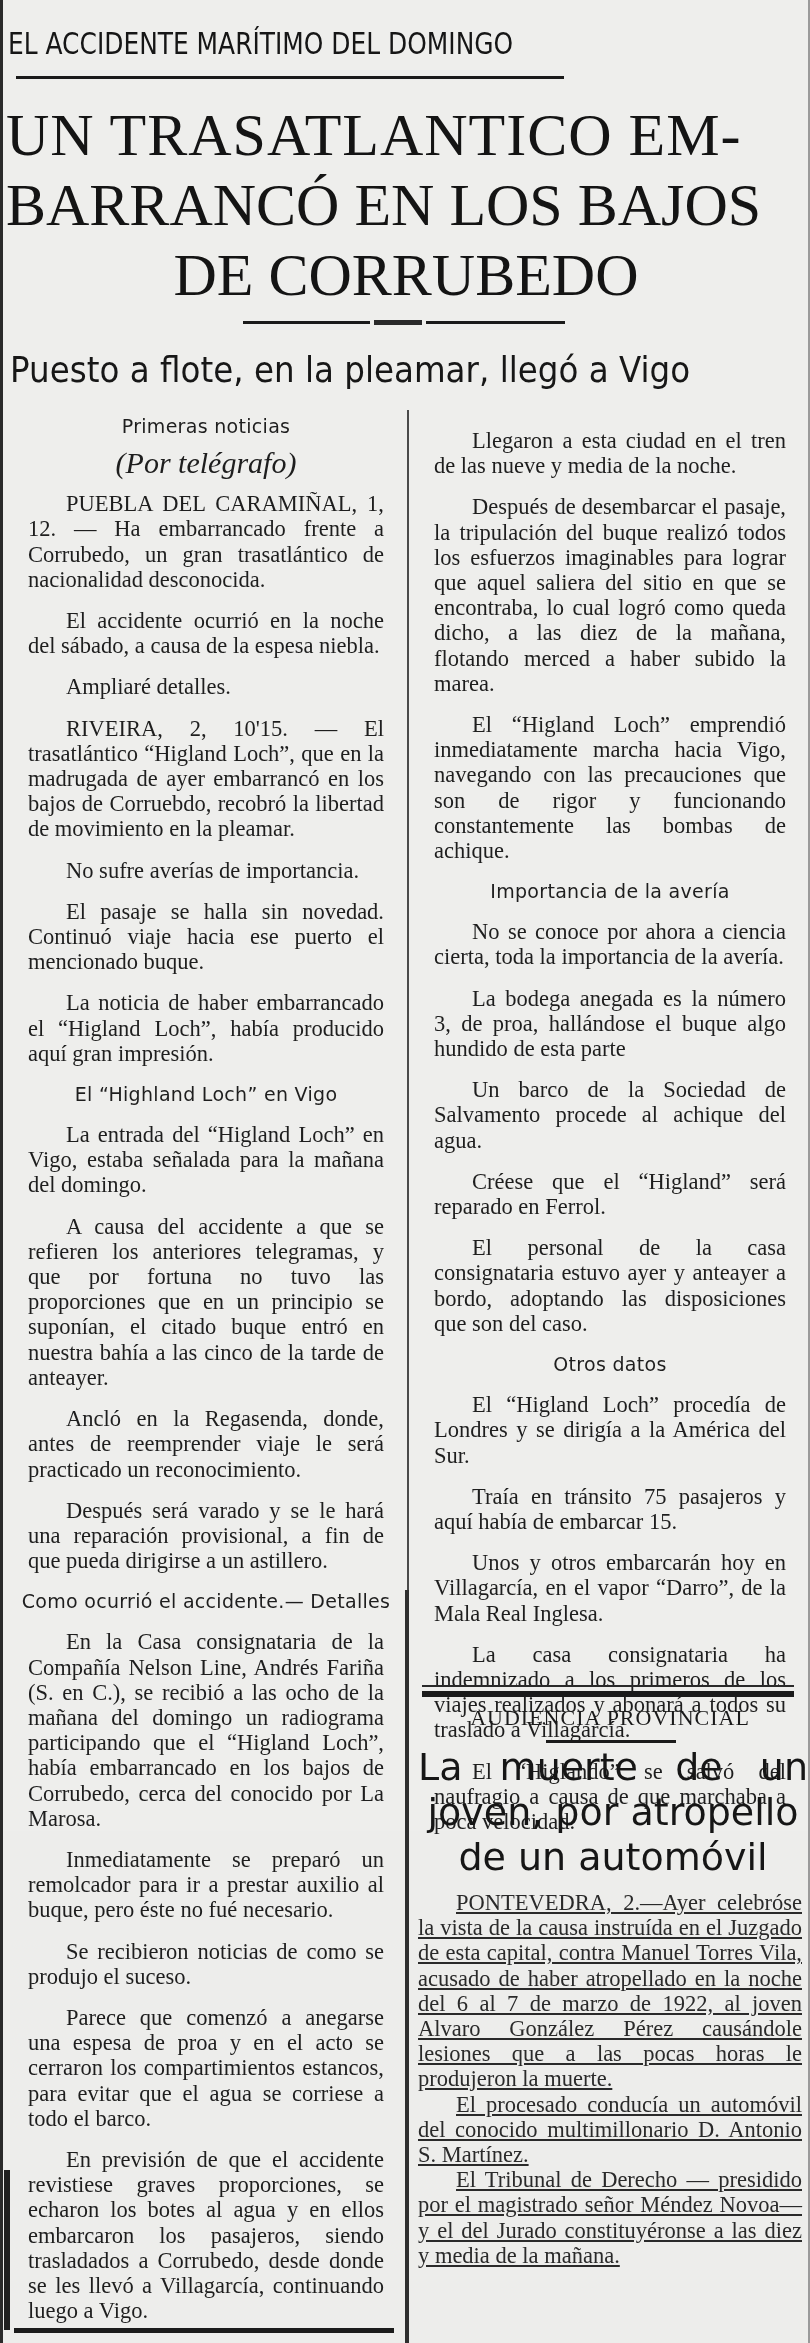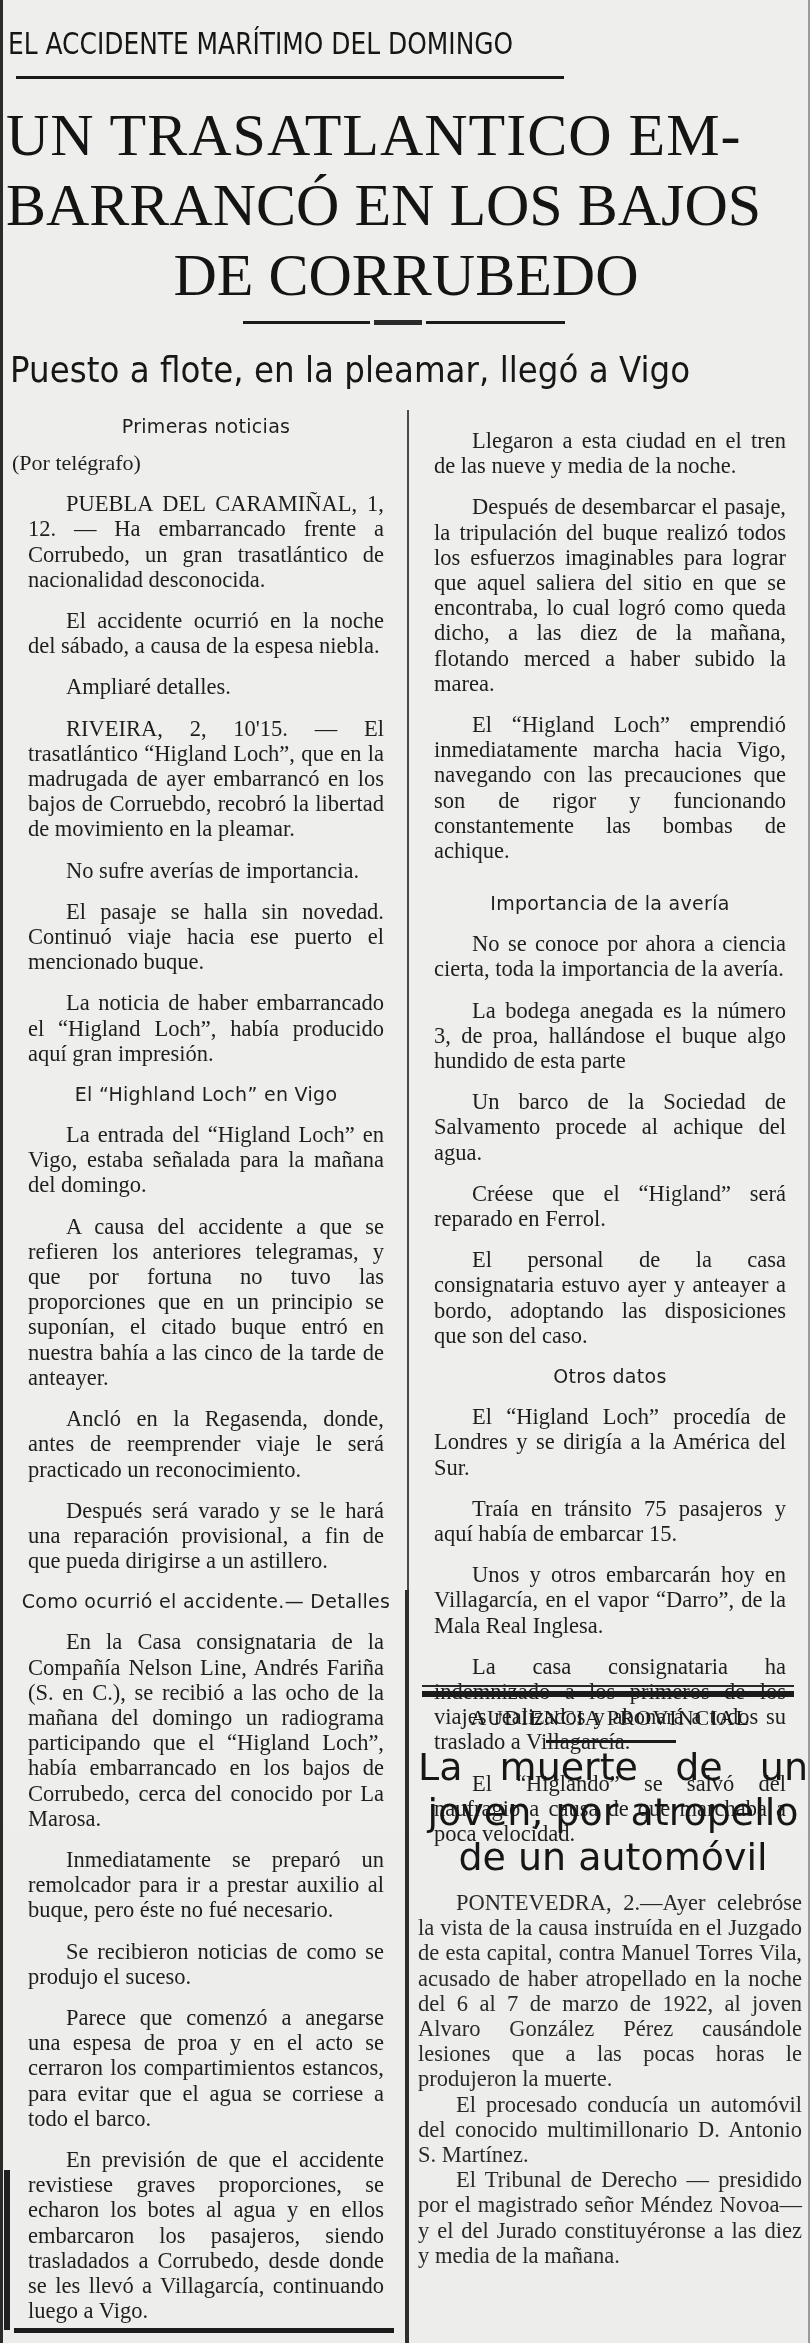--- a/index.html
+++ b/index.html
@@ -50,21 +50,21 @@
     font-size:22.5px; line-height:25.2px; color:#1e1e1e;
   }
   .col-left { left:12px; width:388px; }
   .col-right { left:418px; width:384px; top:412px; }
   .col p { margin:16px; text-align:justify; text-indent:38px; }
   .col .sec {
     font-family:"DejaVu Sans", "Liberation Sans", sans-serif;
     font-weight:normal; font-size:19px; text-align:center; letter-spacing:0.3px;
     margin:4px 0 12px 0; line-height:24px;
   }
-  .col .byline { text-align:left; font-size:22px; margin:0 0 2px 0; }
+  .col .byline { text-align:center; font-style:italic; font-size:30px; margin:0 0 2px 0; }
 
   .col-divider { position:absolute; left:407px; top:410px; width:2px; height:1933px; background:#4a4a4a; }
   .col-divider-thick { position:absolute; left:405px; top:1590px; width:4px; height:753px; background:#2e2e2e; }
   .left-bar { position:absolute; left:4px; top:2170px; width:6px; height:160px; background:#202020; }
 
   .bottom-rule-l { position:absolute; left:14px; top:2328px; width:380px; height:5px; background:#1b1b1b; }
 
   .aud-rule-thin { position:absolute; left:422px; top:1685px; width:372px; height:2px; background:#2a2a2a; }
   .aud-rule-thick { position:absolute; left:422px; top:1691px; width:372px; height:6px; background:#1b1b1b; }
   .aud-title {
@@ -76,21 +76,21 @@
   .aud-headline {
     position:absolute; left:418px; top:1745px; width:390px;
     font-family:"DejaVu Sans", "Liberation Sans", sans-serif;
     font-size:38px; line-height:45px; color:#161616; text-align:center;
   }
   .aud-headline .ln { display:block; white-space:nowrap; }
   .aud-headline .ln1 { text-align:justify; text-align-last:justify; }
   .aud-body {
     position:absolute; left:418px; top:1890px; width:384px;
     font-family:"Liberation Serif", "DejaVu Serif", serif;
-    font-size:22.5px; line-height:25.2px; color:#2a2a2a;
+    font-size:22.5px; line-height:25.2px; color:#2a2a2a;text-decoration:underline;
   }
   .aud-body p { margin:0; text-align:justify; text-indent:38px; }
 </style>
 </head>
 <body>
 
 <div class="page">
   <div class="left-edge"></div>
   <div class="right-edge"></div>
 
@@ -136,21 +136,21 @@
     <p>Parece que comenzó a anegarse una espesa de proa y en el acto se cerraron los compartimientos estancos, para evitar que el agua se corriese a todo el barco.</p>
     <p>En previsión de que el accidente revistiese graves proporciones, se echaron los botes al agua y en ellos embarcaron los pasajeros, siendo trasladados a Corrubedo, desde donde se les llevó a Villagarcía, continuando luego a Vigo.</p>
   </div>
   <div class="bottom-rule-l"></div>
 
   <div class="col col-right">
     <p>Llegaron a esta ciudad en el tren de las nueve y media de la noche.</p>
     <p>Después de desembarcar el pasaje, la tripulación del buque realizó todos los esfuerzos imaginables para lograr que aquel saliera del sitio en que se encontraba, lo cual logró como queda dicho, a las diez de la mañana, flotando merced a haber subido la marea.</p>
     <p>El “Higland Loch” emprendió inmediatamente marcha hacia Vigo, navegando con las precauciones que son de rigor y funcionando constantemente las bombas de achique.</p>
 
-    <div class="sec" style="margin-top:28px">Importancia de la avería</div>
+    <div class="sec" style="margin-top:16px">Importancia de la avería</div>
     <p>No se conoce por ahora a ciencia cierta, toda la importancia de la avería.</p>
     <p>La bodega anegada es la número 3, de proa, hallándose el buque algo hundido de esta parte</p>
     <p>Un barco de la Sociedad de Salvamento procede al achique del agua.</p>
     <p>Créese que el “Higland” será reparado en Ferrol.</p>
     <p>El personal de la casa consignataria estuvo ayer y anteayer a bordo, adoptando las disposiciones que son del caso.</p>
 
     <div class="sec" style="margin-top:10px">Otros datos</div>
     <p>El “Higland Loch” procedía de Londres y se dirigía a la América del Sur.</p>
     <p>Traía en tránsito 75 pasajeros y aquí había de embarcar 15.</p>
     <p>Unos y otros embarcarán hoy en Villagarcía, en el vapor “Darro”, de la Mala Real Inglesa.</p>

